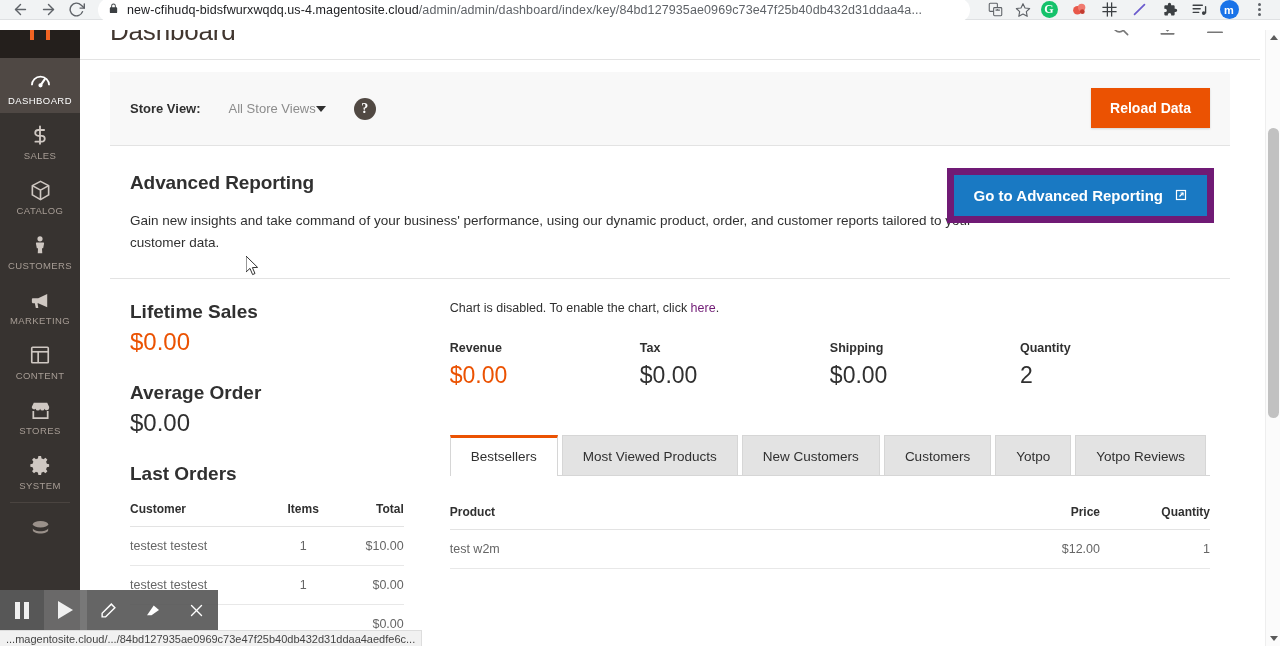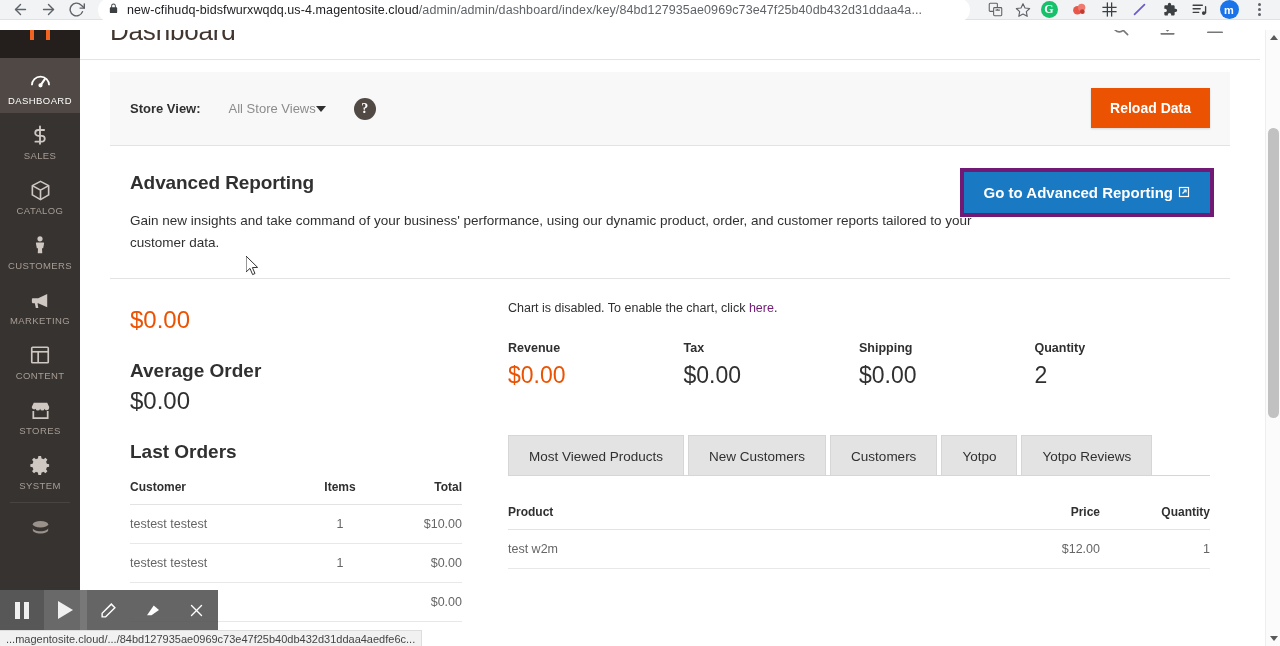--- a/index.html
+++ b/index.html
@@ -175,24 +175,24 @@
     font-size: 19px; color: #303030; font-weight: bold;
     margin-bottom: 16px; letter-spacing: -0.1px;
   }
   .advrep p {
     font-size: 13.5px; color: #303030; line-height: 22px;
     max-width: 850px;
   }
   .btn-advrep {
     position: absolute; right: 16px; top: 22px;
     background: #1979c3; color: #fff;
-    border: 4px solid #701a75;
+    border: 7px solid #701a75;
     font-size: 15px; font-weight: bold;
     padding: 12px 20px;
-    display: flex; align-items: center; gap: 5px;
+    display: flex; align-items: center; gap: 12px;
     cursor: pointer;
   }
   .ext-link { font-size: 11px; }
 
   
   .dash { display: flex; padding: 0 20px; }
   .dash-left { width: 360px; padding-top: 22px; padding-right: 28px;}
   .dash-right { flex: 1; padding-top: 22px; padding-left: 18px;}
 
   .totals-h { font-size: 19px; font-weight: bold; color: #303030; }
@@ -563,20 +563,21 @@
                 <polyline points="11 8 16 8 16 13"></polyline>
               </svg>
           </span>
         </button>
       </div>
 
       <div class="dash">
 
         <div class="dash-left">
           <div>
+            <div class="totals-h">Lifetime Sales</div>
             <div class="totals-v orange">$0.00</div>
           </div>
           <div class="blk-gap"></div>
           <div>
             <div class="totals-h">Average Order</div>
             <div class="totals-v">$0.00</div>
           </div>
           <div class="blk-gap"></div>
           <div>
             <div class="lastorders-h">Last Orders</div>
@@ -625,20 +626,21 @@
               <div class="stat-label">Shipping</div>
               <div class="stat-value">$0.00</div>
             </div>
             <div class="stat">
               <div class="stat-label">Quantity</div>
               <div class="stat-value">2</div>
             </div>
           </div>
 
           <div class="tabs">
+            <div class="tab active">Bestsellers</div>
             <div class="tab">Most Viewed Products</div>
             <div class="tab">New Customers</div>
             <div class="tab">Customers</div>
             <div class="tab">Yotpo</div>
             <div class="tab">Yotpo Reviews</div>
           </div>
 
           <div class="tabpane">
             <table class="t">
               <thead>

